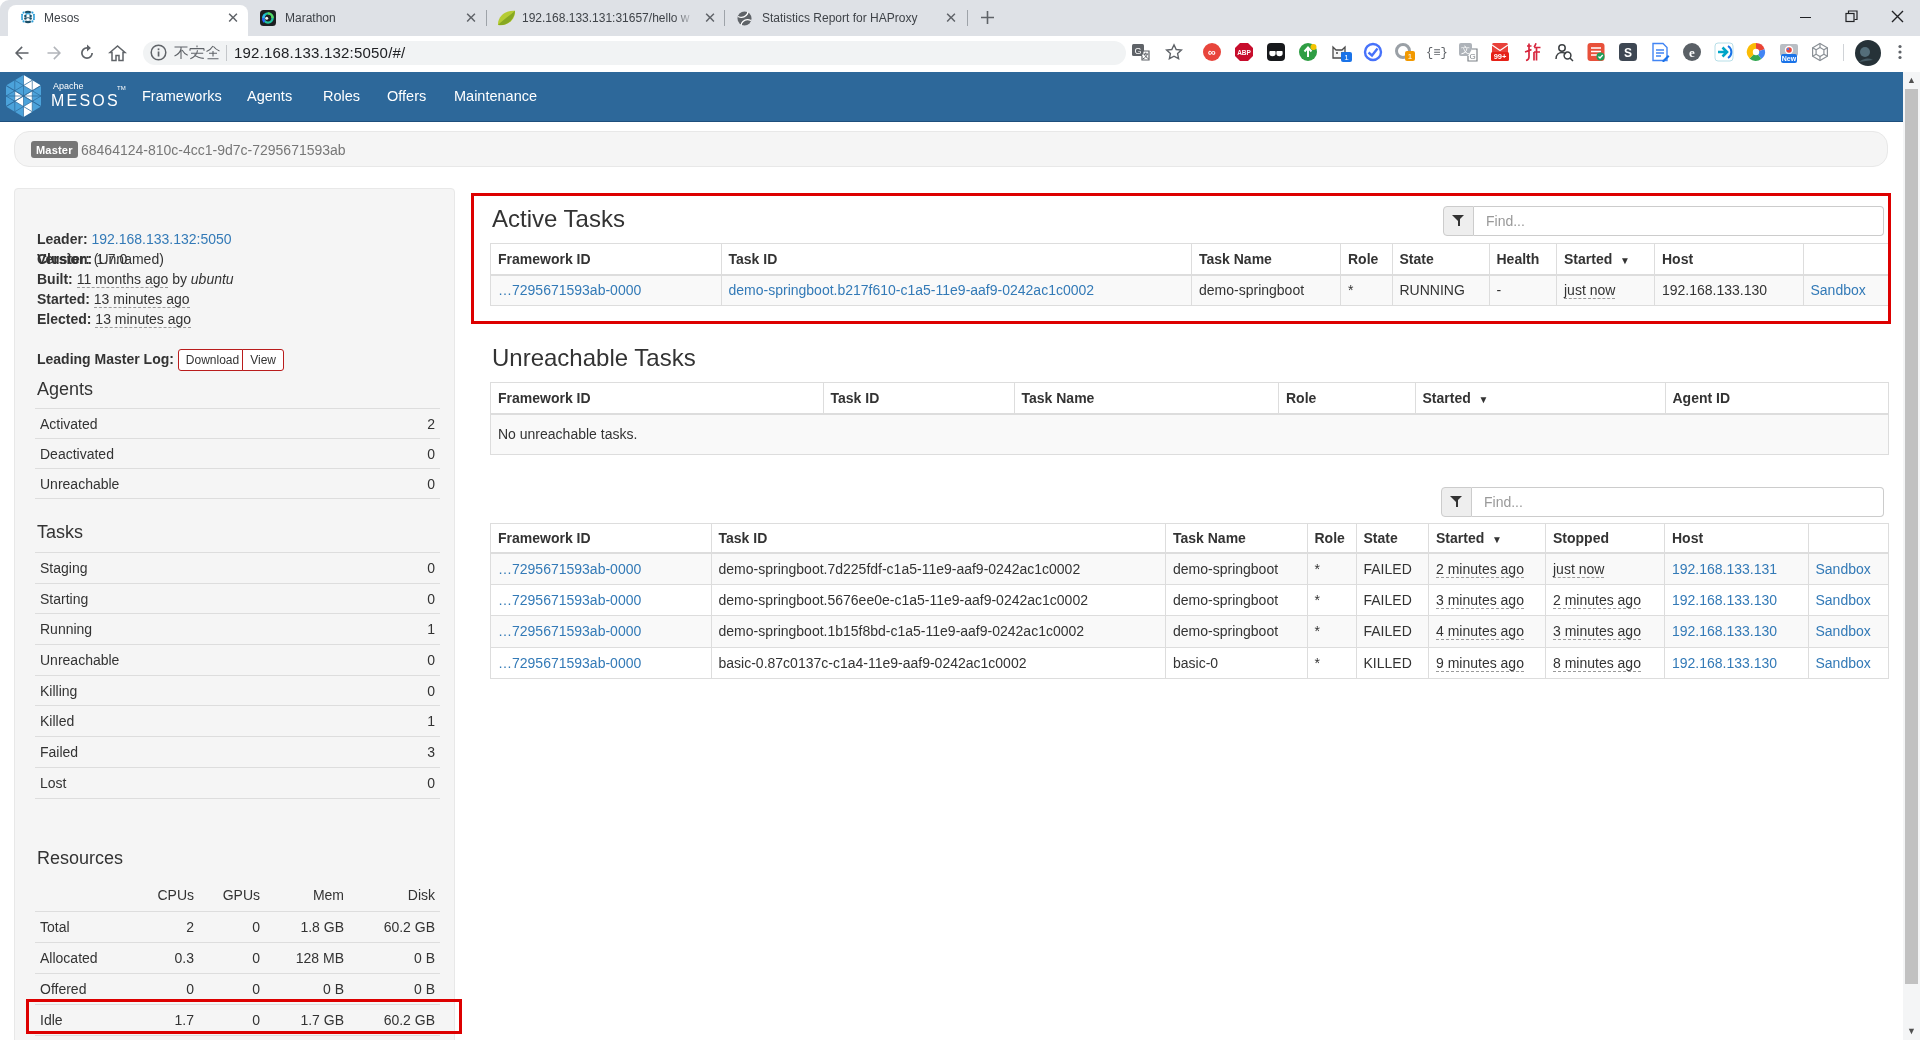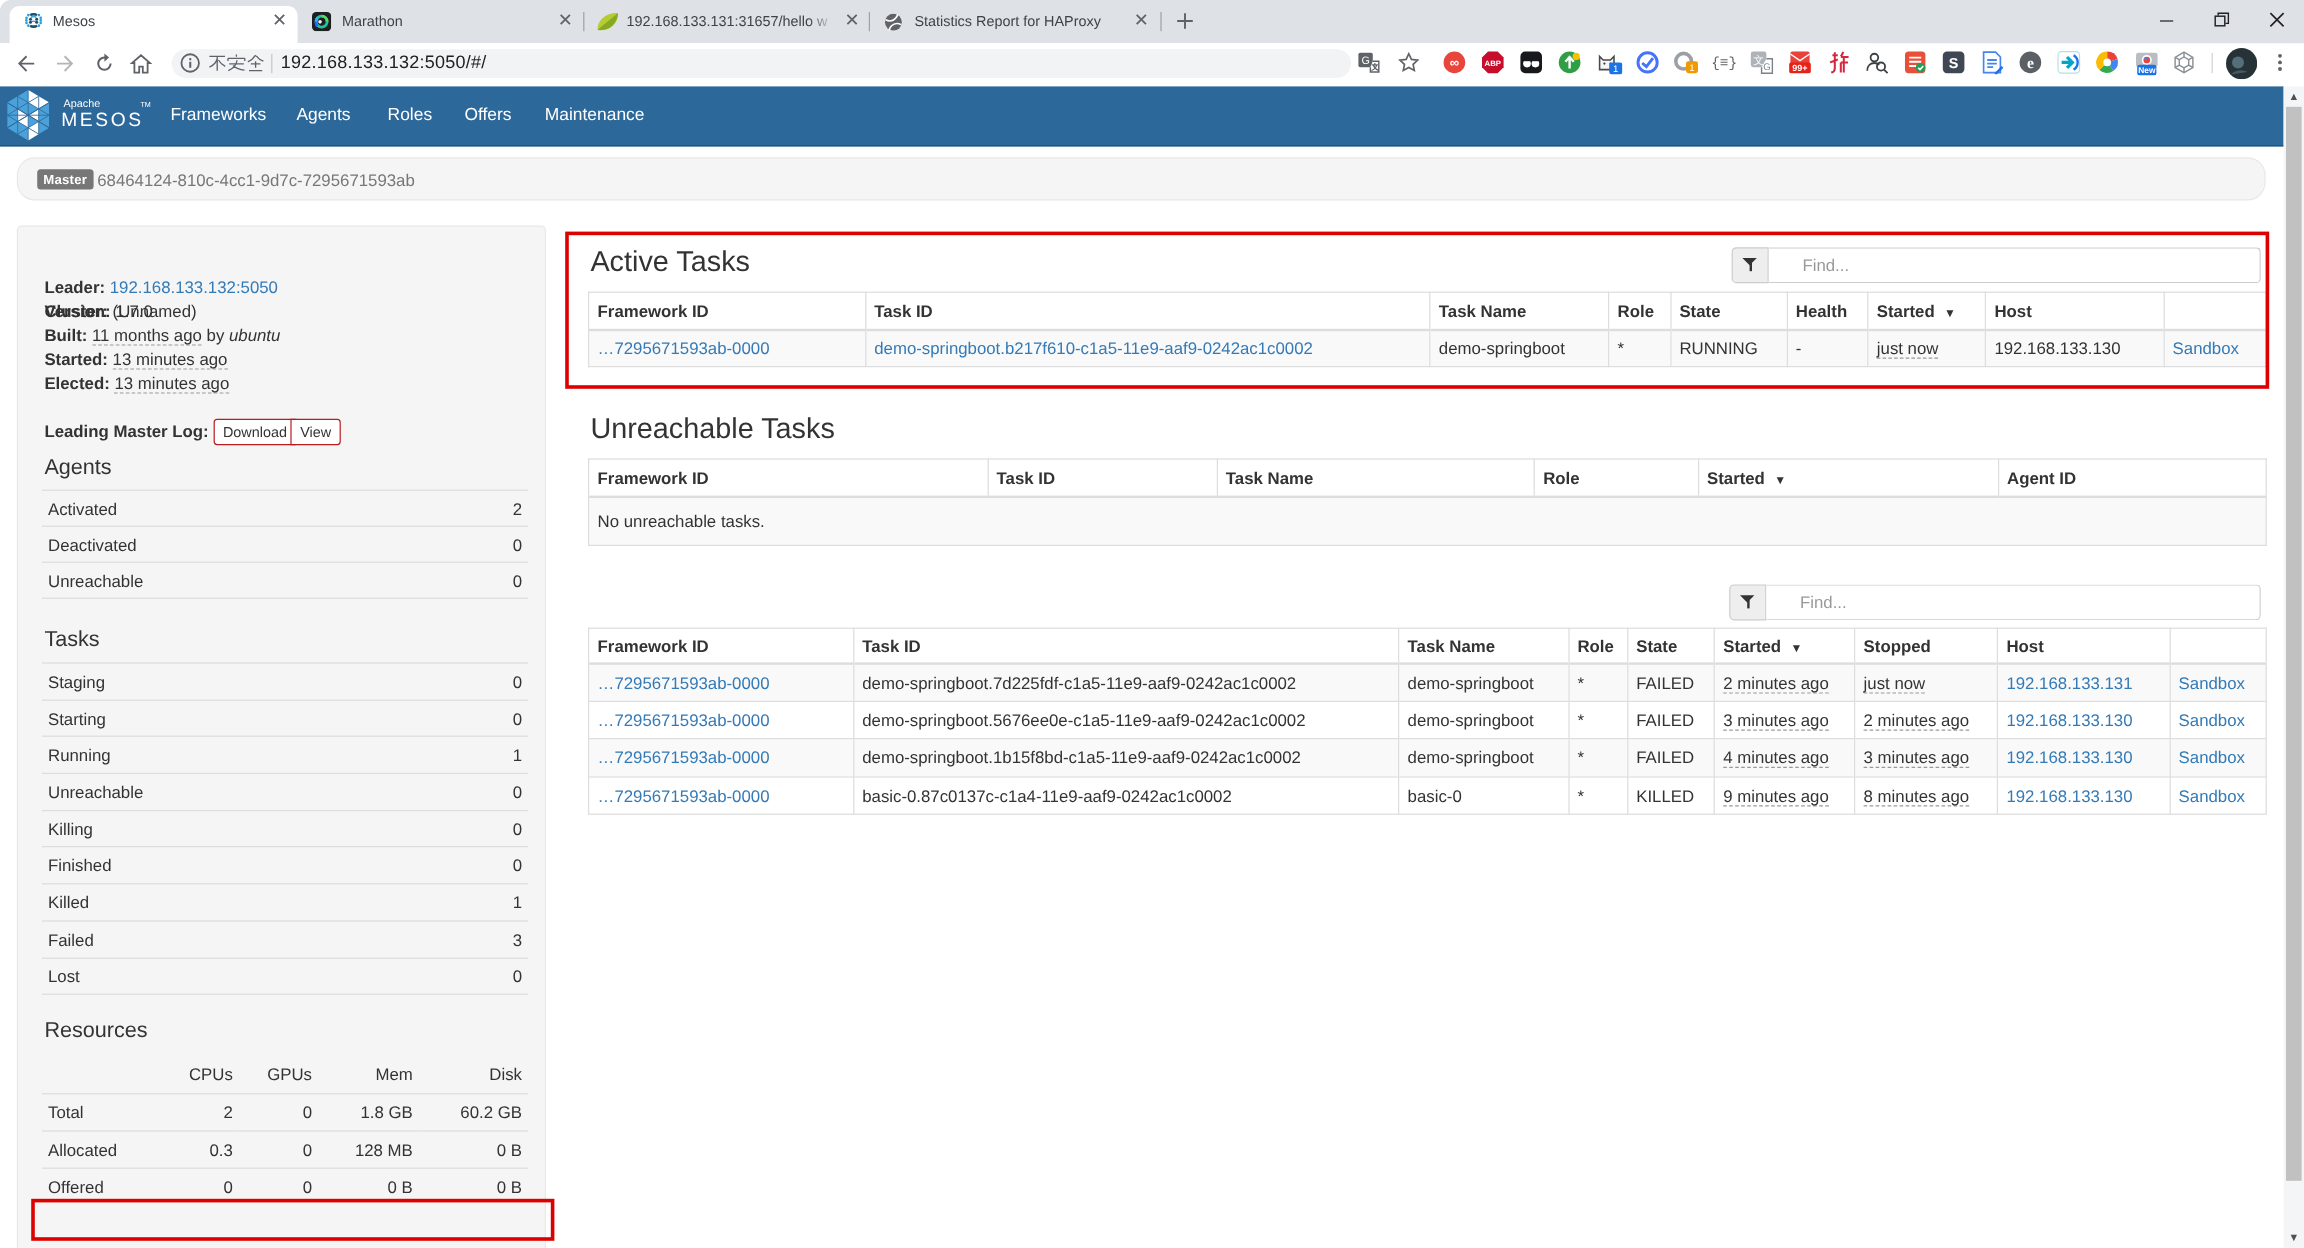--- a/index.html
+++ b/index.html
@@ -55,21 +55,21 @@
 .findgroup { position:absolute; height:30px; }
 .findaddon { position:absolute; left:0; top:0; width:31px; height:30px; background:#eee;
   border:1px solid #ccc; border-radius:4px 0 0 4px; }
 .findaddon:after { content:""; position:absolute; left:8px; top:8px; width:0; height:0;
   border-left:6.5px solid transparent; border-right:6.5px solid transparent;
   border-top:6px solid #333; }
 .findaddon:before { content:""; position:absolute; left:13.5px; top:12px; width:2px; height:7px;
   background:#333; }
 .findinput { position:absolute; left:31px; top:0; right:0; height:30px; background:#fff;
   border:1px solid #ccc; border-left:none; border-radius:0 4px 4px 0;
-  color:#999; font-size:14px; line-height:28px; padding-left:28px; }
+  color:#999; font-size:14px; line-height:28px; padding-left:12px; }
 .mtable { position:absolute; left:490px; width:1398px; border-collapse:collapse;
   table-layout:fixed; font-size:14px; color:#333; background:#fff; }
 .mtable th { border:1px solid #ddd; border-bottom:2px solid #ddd; text-align:left;
   font-weight:bold; padding:0 5px 0 7px; height:31px; vertical-align:middle; }
 .mtable td { border:1px solid #ddd; padding:0 5px 0 7px; height:31px; vertical-align:middle;
   white-space:nowrap; overflow:hidden; }
 .mtable tr.odd td { background:#f9f9f9; }
 .mtable.comp th { height:29px; }
 .mtable.comp td { height:31.5px; }
 .redbox { position:absolute; border:3px solid #dd0000; }
@@ -429,24 +429,20 @@
         </tr>
     <tr>
           <td>Unreachable</td>
           <td class="num">0</td>
         </tr>
     <tr>
           <td>Killing</td>
           <td class="num">0</td>
         </tr>
     <tr>
-          <td>Finished</td>
-          <td class="num">0</td>
-        </tr>
-    <tr>
           <td>Killed</td>
           <td class="num">1</td>
         </tr>
     <tr>
           <td>Failed</td>
           <td class="num">3</td>
         </tr>
     <tr class="last">
           <td>Lost</td>
           <td class="num">0</td>
@@ -483,20 +479,27 @@
           <td class="num">0</td>
           <td class="num">128 MB</td>
           <td class="num">0 B</td>
         </tr>
     <tr>
           <td>Offered</td>
           <td class="num">0</td>
           <td class="num">0</td>
           <td class="num">0 B</td>
           <td class="num">0 B</td>
+        </tr>
+    <tr class="last">
+          <td>Idle</td>
+          <td class="num">1.7</td>
+          <td class="num">0</td>
+          <td class="num">1.7 GB</td>
+          <td class="num">60.2 GB</td>
         </tr>
   </tbody>
     </table>
 </div>
 
 <div class="h3" style="left:492px; top:205px;">Active Tasks</div>
 <div class="findgroup" style="left:1443px; top:206px; width:441px;">
   <div class="findaddon"></div>
     <div class="findinput">Find...</div>
 </div>

